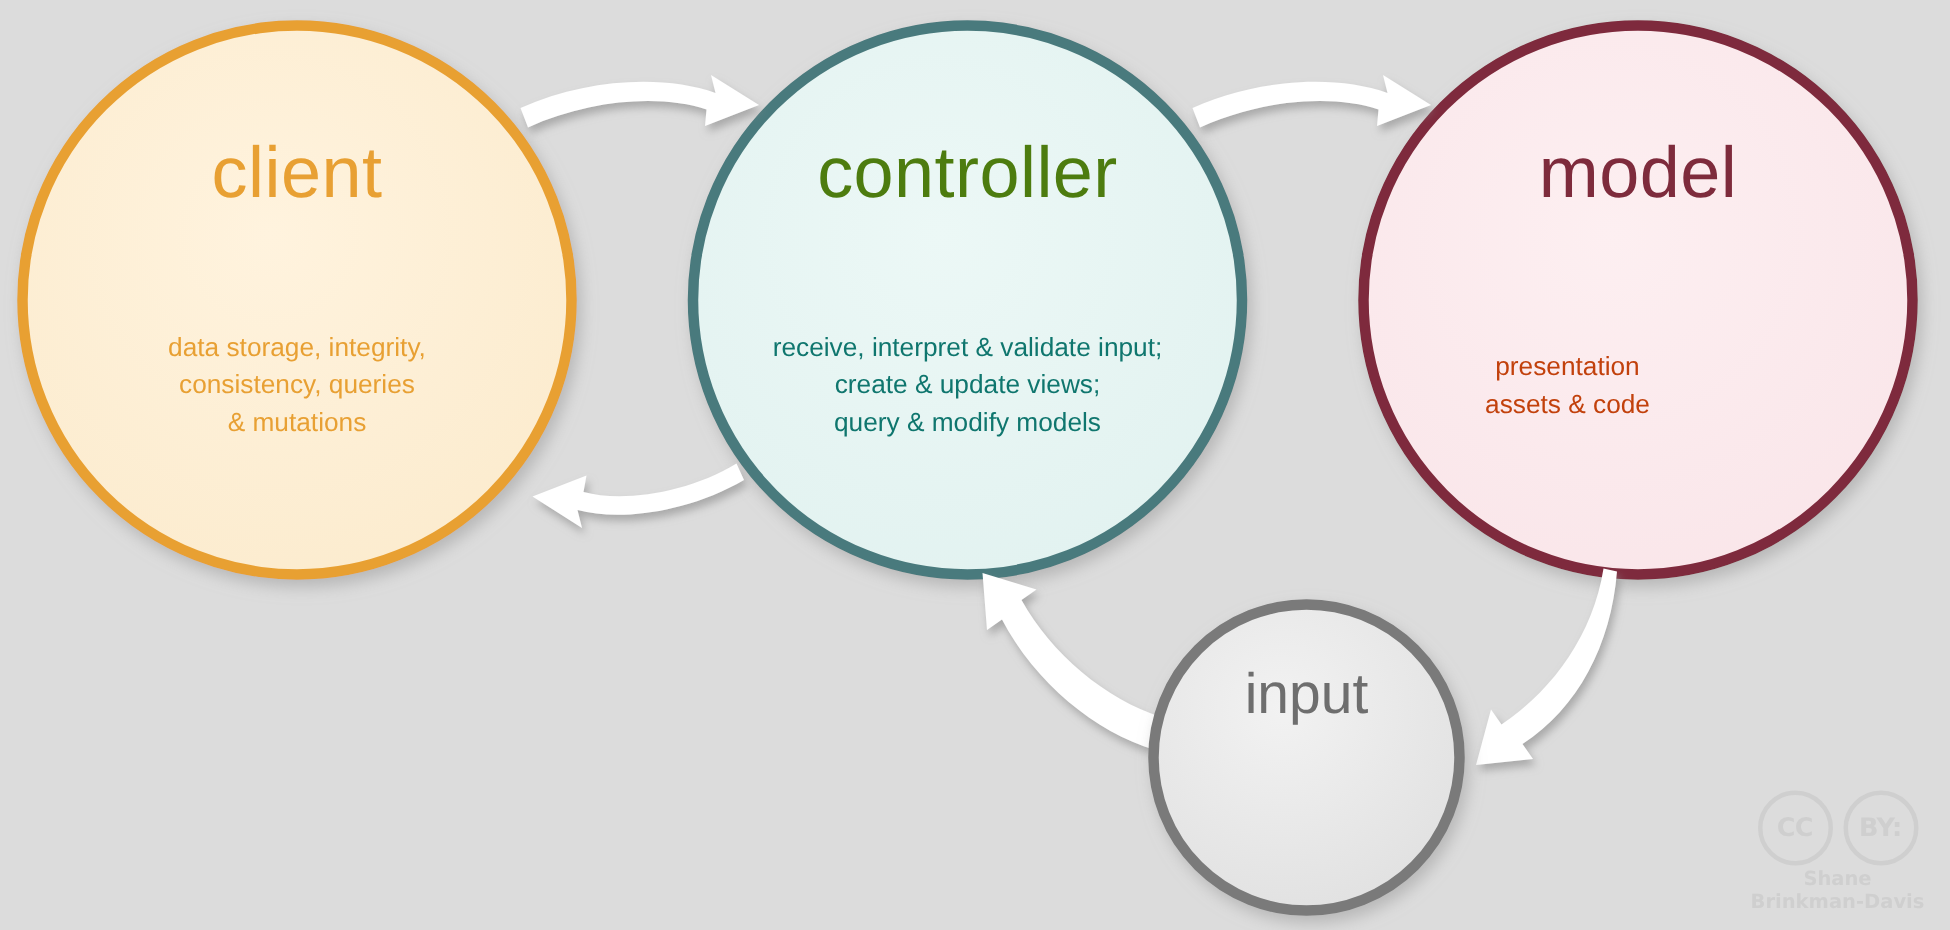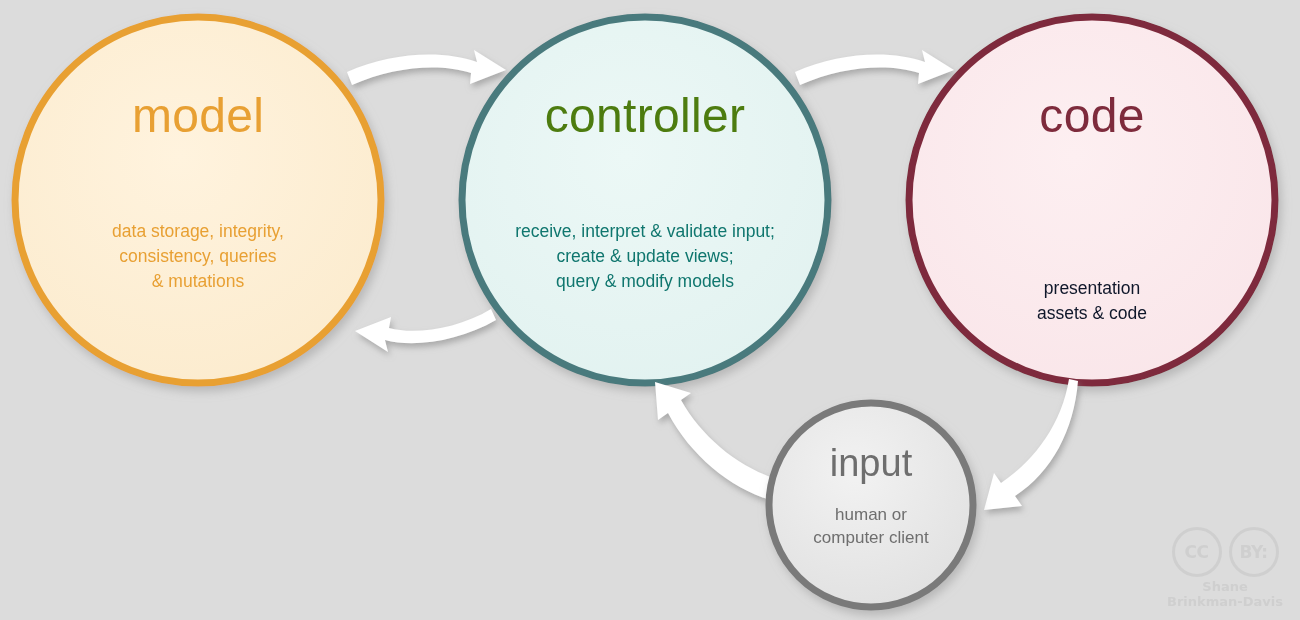--- a/index.html
+++ b/index.html
@@ -125,37 +125,35 @@
                L 658 420 L 655 382 L 691 393 L 681 400
                C 701 436, 737 466, 774 478
                Z"></path>
     </g>
 
     <g filter="url(#softShadow)">
       <circle cx="871" cy="505" r="102" fill="url(#userGrad)" stroke="#7a7a7a" stroke-width="7"></circle>
     </g>
   </svg>
 
-  <div class="node-label node-title" style="left:18px; top:92px; width:360px; color:#e8a033;">model</div>
+  <div class="node-label node-title" style="left:18px; top:92px; width:360px; color:#e8a033;">client</div>
   <div class="node-label node-desc" style="left:38px; top:219px; width:320px; color:#e8a033;text-align:center;">data storage, integrity,
 consistency, queries
 &amp; mutations</div>
 
   <div class="node-label node-title" style="left:465px; top:92px; width:360px; color:#4d7c0f;">controller</div>
   <div class="node-label node-desc" style="left:465px; top:219px; width:360px; color:#0f766e;">receive, interpret &amp; validate input;
 create &amp; update views;
 query &amp; modify models</div>
 
-  <div class="node-label node-title" style="left:912px; top:92px; width:360px; color:#7e2b3c;">code</div>
-  <div class="node-label node-desc" style="left:932px; top:232px; width:320px; color:#0f172a;margin-top:44px;">presentation
+  <div class="node-label node-title" style="left:912px; top:92px; width:360px; color:#7e2b3c;">model</div>
+  <div class="node-label node-desc" style="left:885px; top:232px; width:320px; color:#c2410c;">presentation
 assets &amp; code</div>
 
   <div class="node-label user-title" style="left:741px; top:444px; width:260px; color:#6e6e6e;">input</div>
-  <div class="node-label user-desc" style="left:741px; top:504px; width:260px; color:#6e6e6e;">human or
-computer client</div>
 
   <div id="attribution">
     <div id="cc-badges">
       <div class="cc-circle">CC</div>
       <div class="cc-circle">BY:</div>
     </div>
     <div id="attrib-name">
       <div>Shane</div>
       <div>Brinkman-Davis</div>
     </div>

